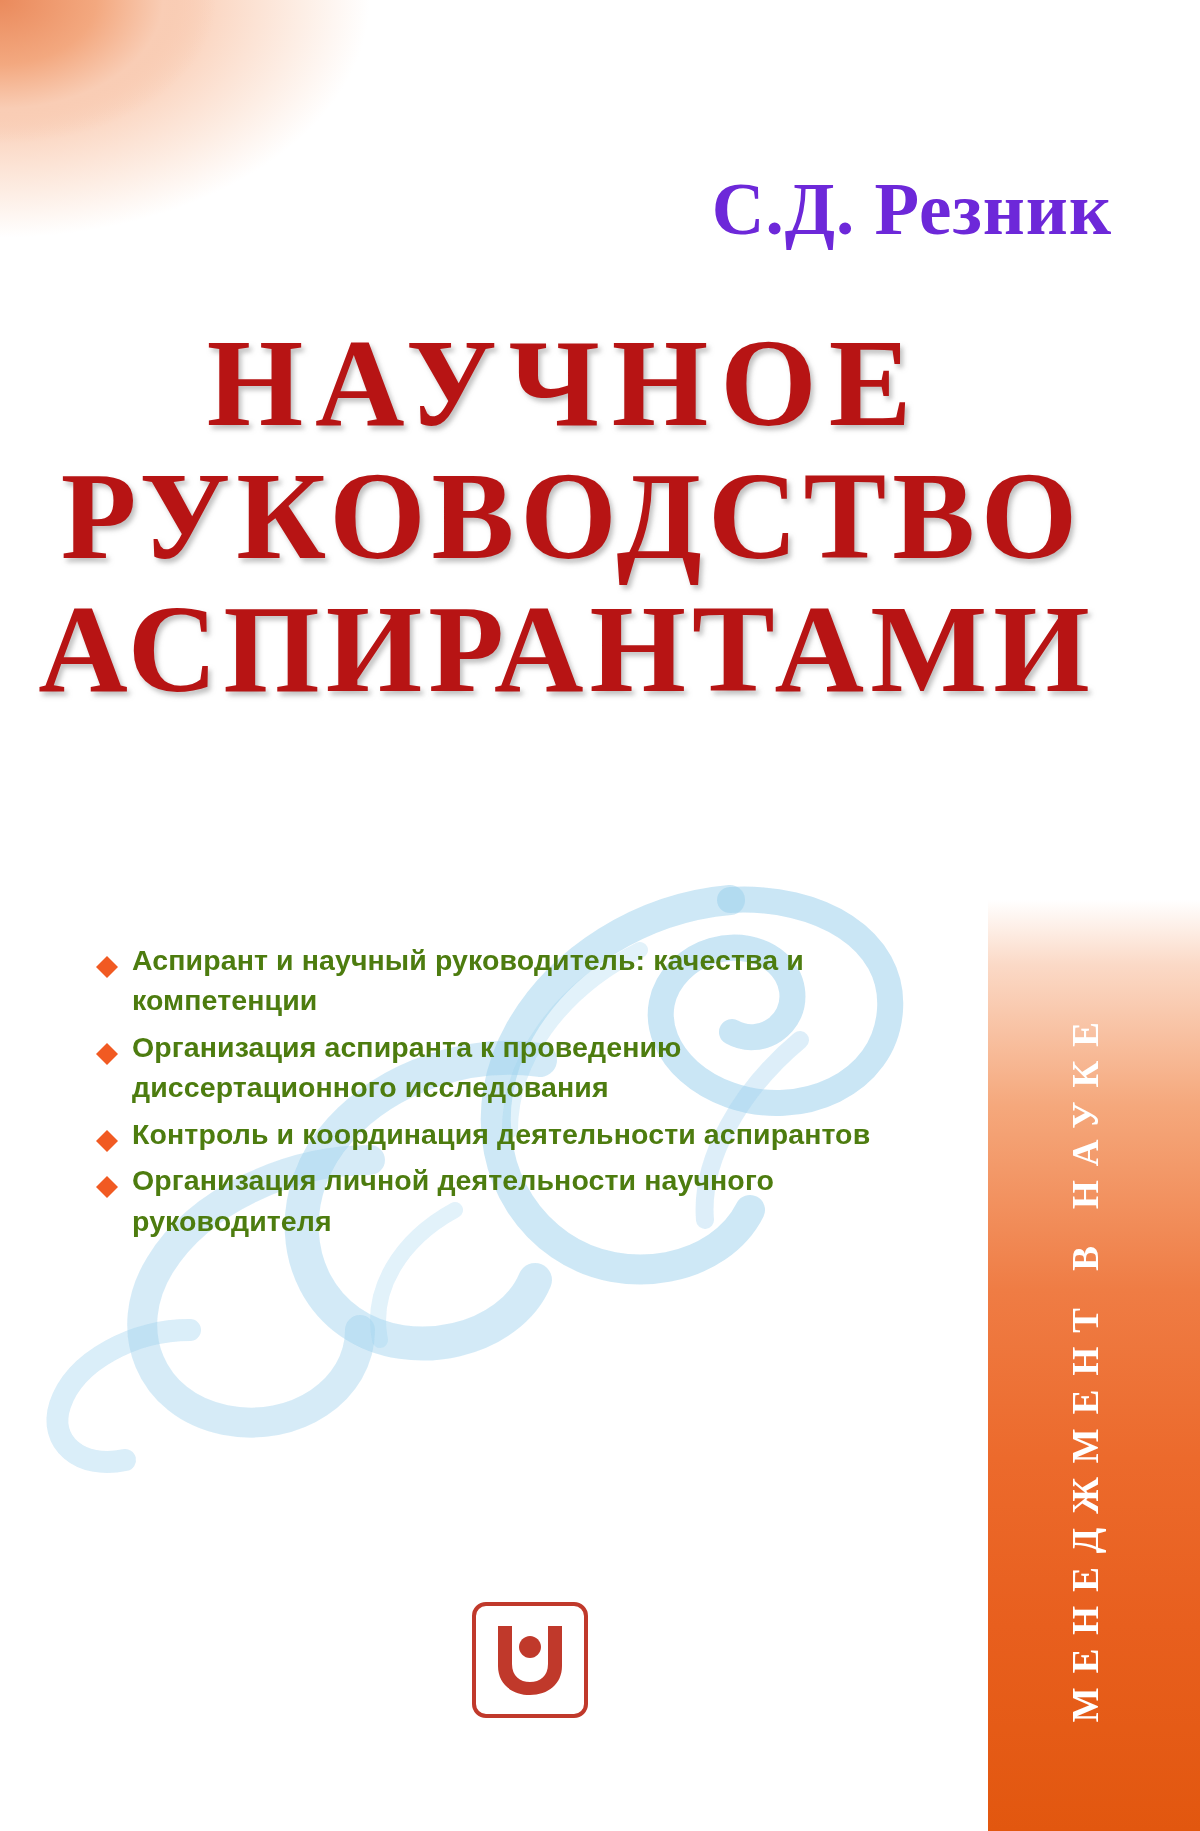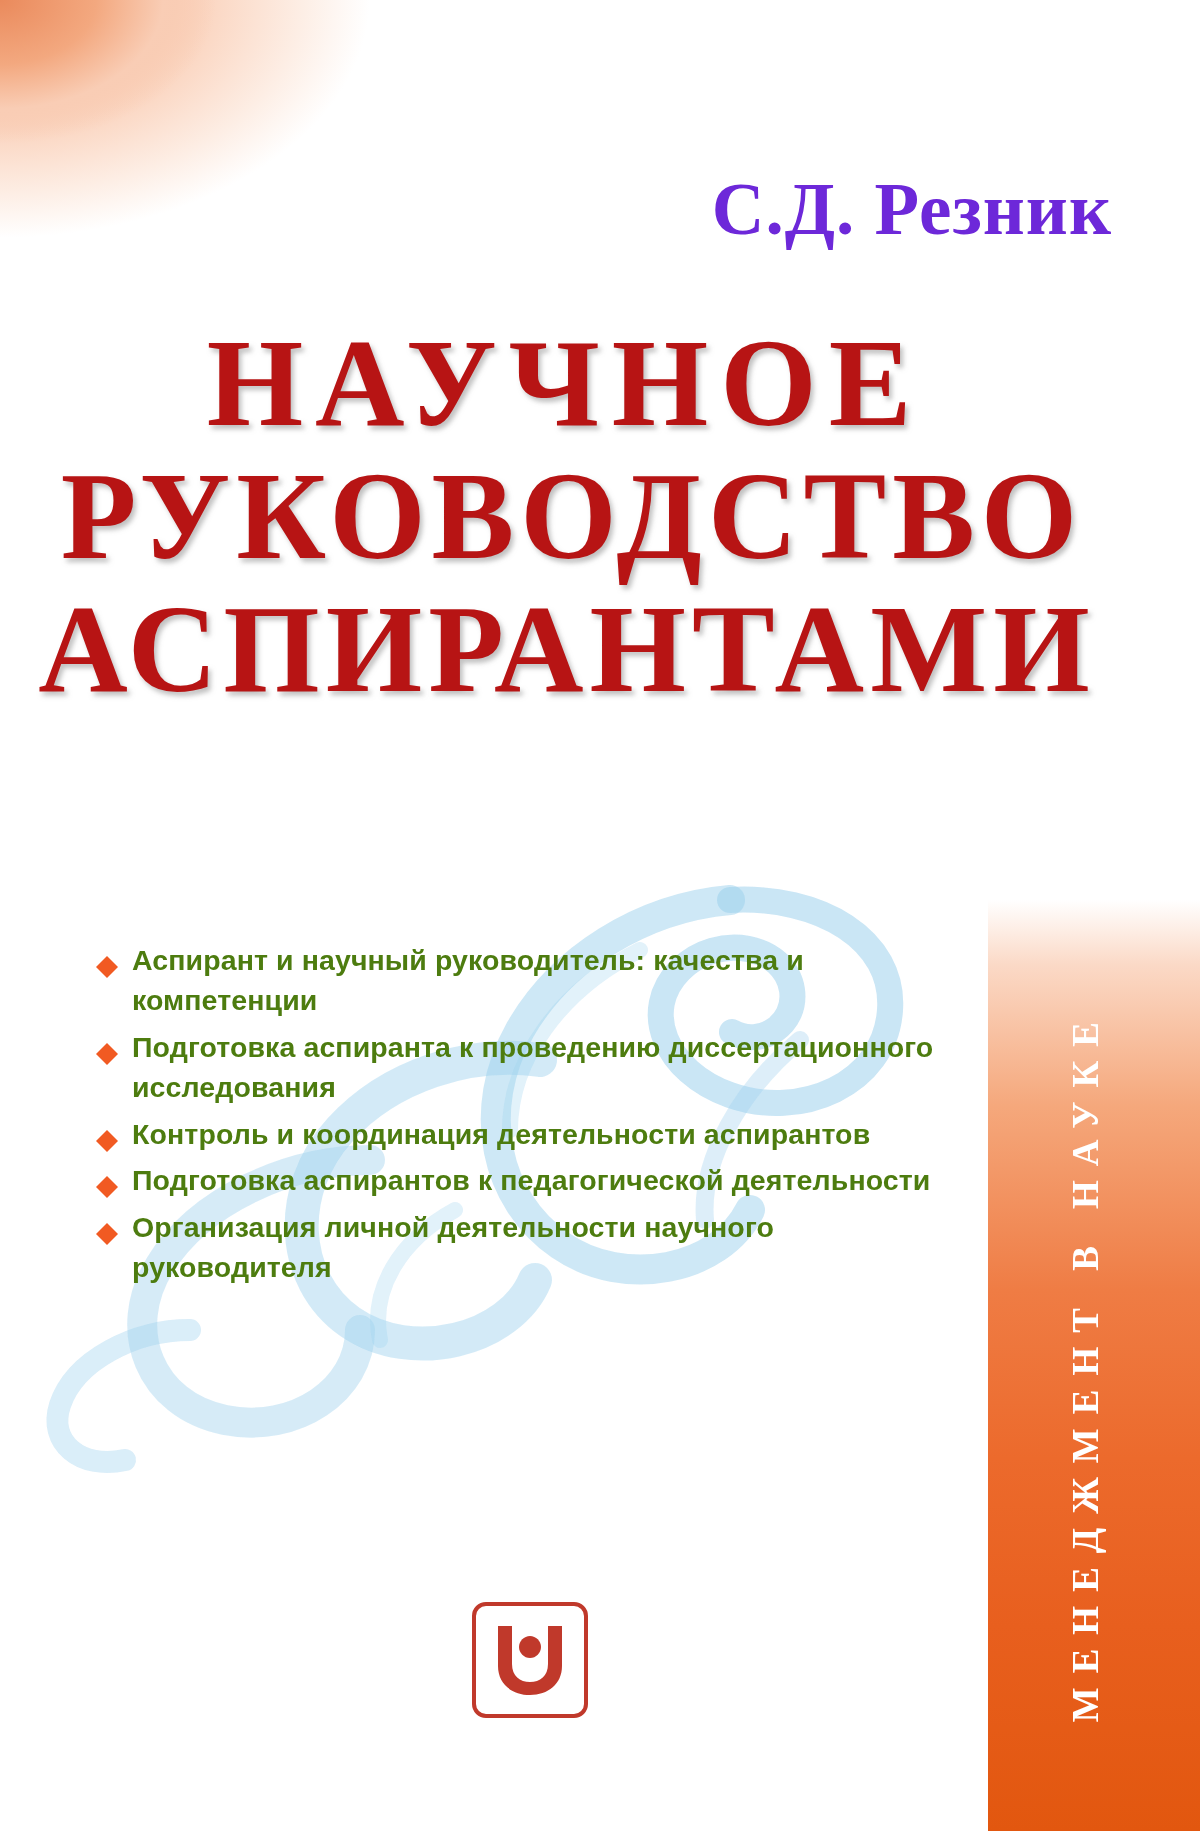--- a/index.html
+++ b/index.html
@@ -207,29 +207,25 @@
     <div class="title-line t3">АСПИРАНТАМИ</div>
   </div>
 
   <div class="bullets">
     <div class="bullet-row">
       <span class="diamond"></span>
       <span class="bullet-text">Аспирант и научный руководитель: качества и компетенции</span>
     </div>
     <div class="bullet-row">
       <span class="diamond"></span>
-      <span class="bullet-text">Подготовка аспиранта к проведению диссертационного исследования</span>
+      <span class="bullet-text">Организация аспиранта к проведению диссертационного исследования</span>
     </div>
     <div class="bullet-row">
       <span class="diamond"></span>
       <span class="bullet-text">Контроль и координация деятельности аспирантов</span>
-    </div>
-    <div class="bullet-row">
-      <span class="diamond"></span>
-      <span class="bullet-text">Подготовка аспирантов к педагогической деятельности</span>
     </div>
     <div class="bullet-row">
       <span class="diamond"></span>
       <span class="bullet-text">Организация личной деятельности научного руководителя</span>
     </div>
   </div>
 
   <div class="series-band"></div>
   <div class="series-text">
     <span>МЕНЕДЖМЕНТ В НАУКЕ</span>

